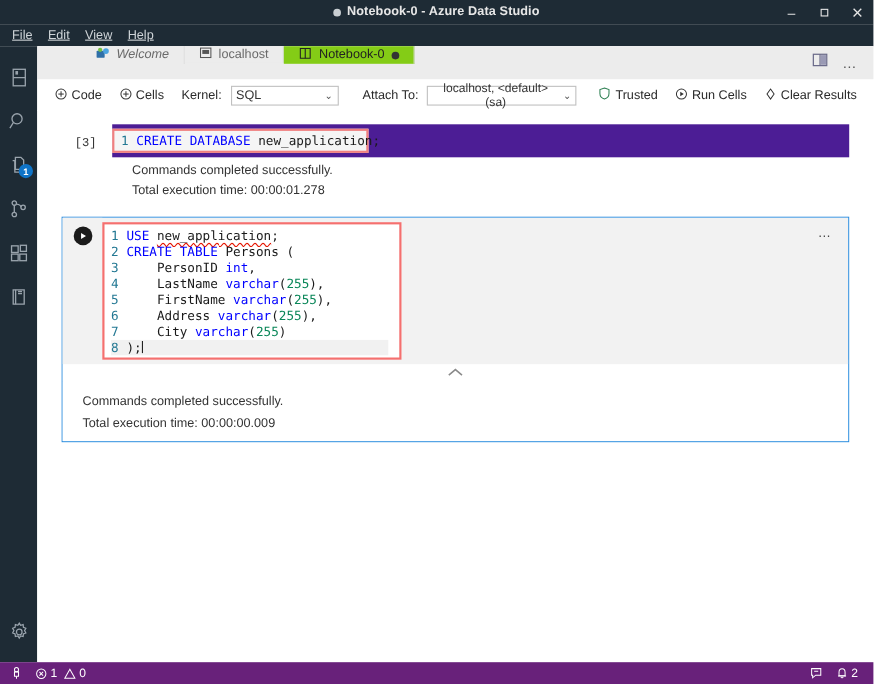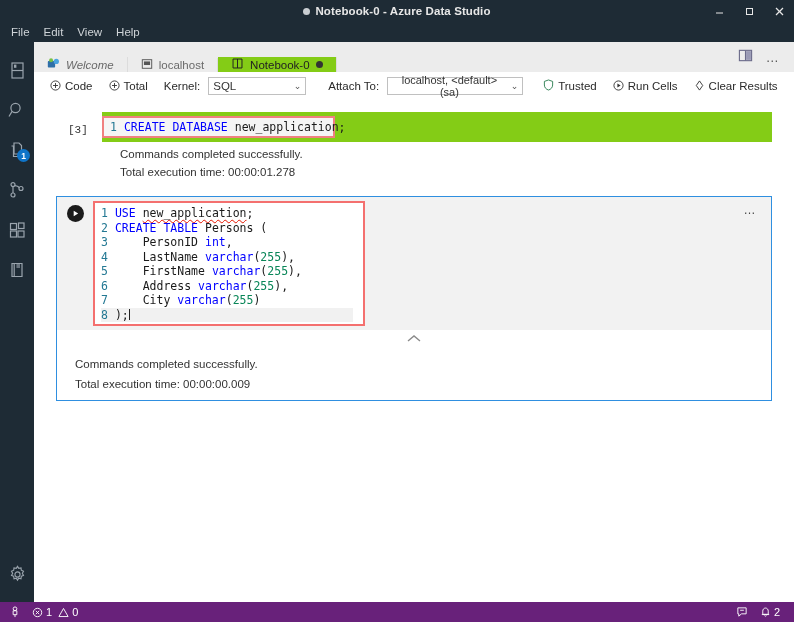--- a/index.html
+++ b/index.html
@@ -21,20 +21,21 @@
   .title-dot { width: 7px; height: 7px; border-radius: 50%; background: #c9ced2; display: inline-block; }
   .win-controls { position: absolute; right: 0; top: 0; height: 22px; display: flex; }
   .win-btn { width: 30px; height: 22px; display: flex; align-items: center; justify-content: center; color: #e7e7e7; }
   .win-btn svg { display:block; }
 
   
   .menubar {
     height: 20px; background: #1e2b35; color: #cfd4d8;
     display: flex; align-items: center; font-size: 11.5px; padding-left: 4px;
     flex: 0 0 20px;
+    text-decoration: underline;
   }
   .menu-item { padding: 2px 7px; cursor: default; }
 
   
   .body-row { flex: 1 1 auto; display: flex; min-height: 0; }
 
   
   .activitybar {
     width: 34px; background: #1e2b35;
     display: flex; flex-direction: column; align-items: center;
@@ -47,21 +48,21 @@
     background: #0f74c8; color: #fff; border-radius: 50%;
     width: 13px; height: 13px; font-size: 8.5px;
     display: flex; align-items: center; justify-content: center; font-weight: bold;
   }
   .act-spacer { flex: 1 1 auto; }
 
   
   .editor-area { flex: 1 1 auto; display: flex; flex-direction: column; background: #fff; min-width: 0; }
 
   
-  .tabbar { height: 30px; background: #ececec; display: flex; align-items: flex-end; position: relative; flex: 0 0 30px; }
+  .tabbar { height: 30px; background: #ececec; display: flex; align-items: flex-start; position: relative; flex: 0 0 30px; padding-left: 40px; }
   .tab {
     display: flex; align-items: center; gap: 6px;
     padding: 0 13px; font-size: 11.5px; color: #6a6a6a;
     border-right: 1px solid #dcdcdc; background: #ececec; min-width: 0;
   }
   .tab.active { background: #84cc16; color: #222; }
   .tab .tab-label { white-space: nowrap; }
   .tab.italic .tab-label { font-style: italic; }
   .tab-dirty { width: 7px; height: 7px; border-radius: 50%; background: #333; display: inline-block; }
   .tabbar-right { margin-left: auto; display: flex; align-items: center; gap: 2px; padding-right: 8px; }
@@ -89,21 +90,21 @@
   .tb-row2 { width: 100%; display: flex; align-items: center; }
 
   
   .nb-canvas { flex: 1 1 auto; overflow: hidden; background: #fff; padding: 12px 22px 0 22px; }
 
   
   .cell1 { display: flex; align-items: flex-start; margin-bottom: 2px; }
   .exec-count { width: 46px; font-size: 11px; color: #333; font-family: "Liberation Mono", monospace; padding-top: 12px; text-align: left; padding-left: 12px; }
   .cell1-body { flex: 1 1 auto; }
   .code-box-1 {
-    background: #84cc16; height: 30px; display: flex; align-items: center;
+    background: #4c1d95; height: 30px; display: flex; align-items: center;
   }
   .mono { font-family: "DejaVu Sans Mono", "Liberation Mono", monospace; font-size: 11.5px; }
   .ln { color: #237893; margin-right: 7px; }
   .kw { color: #0000ff; }
   .typ { color: #0000ff; }
   .num { color: #098658; }
   .plain { color: #1a1a1a; }
   .squiggly {
     text-decoration: underline; text-decoration-style: wavy;
     text-decoration-color: #e51400; text-decoration-thickness: 1px;
@@ -332,21 +333,21 @@
         </div>
 
         <div class="tb-item">
           <span>
             <svg width="11" height="11" viewBox="0 0 12 12" fill="none" stroke="#333" stroke-width="1">
                 <circle cx="6" cy="6" r="5"></circle>
                 <line x1="6" y1="3.3" x2="6" y2="8.7"></line>
                 <line x1="3.3" y1="6" x2="8.7" y2="6"></line>
               </svg>
           </span>
-          <span>Total</span>
+          <span>Cells</span>
         </div>
 
         <span class="tb-label-plain">Kernel:</span>
         <div class="tb-select kernel-select">
           <span>SQL</span>
           <span class="chev">⌄</span>
         </div>
 
         <span class="tb-label-plain" style="margin-left:12px;">Attach To:</span>
         <div class="tb-select attach-select">

